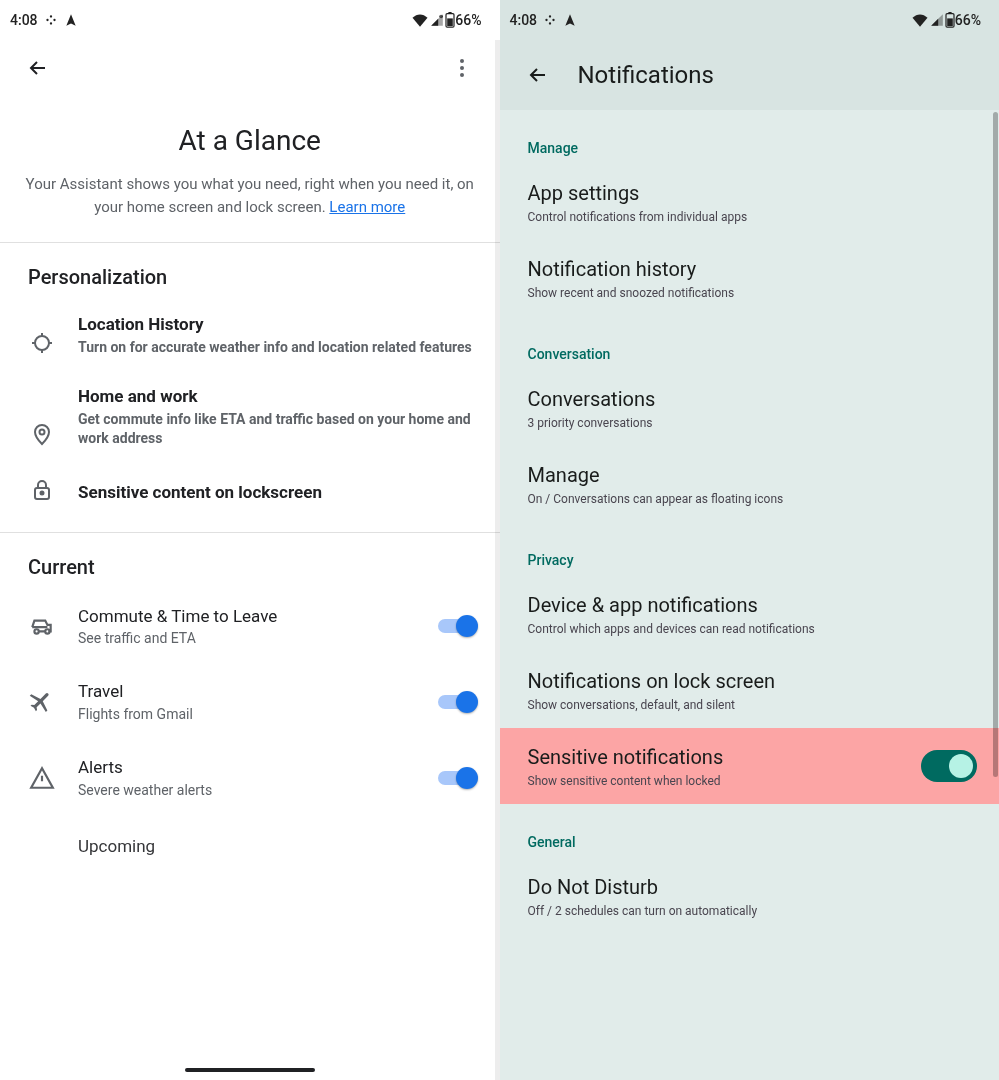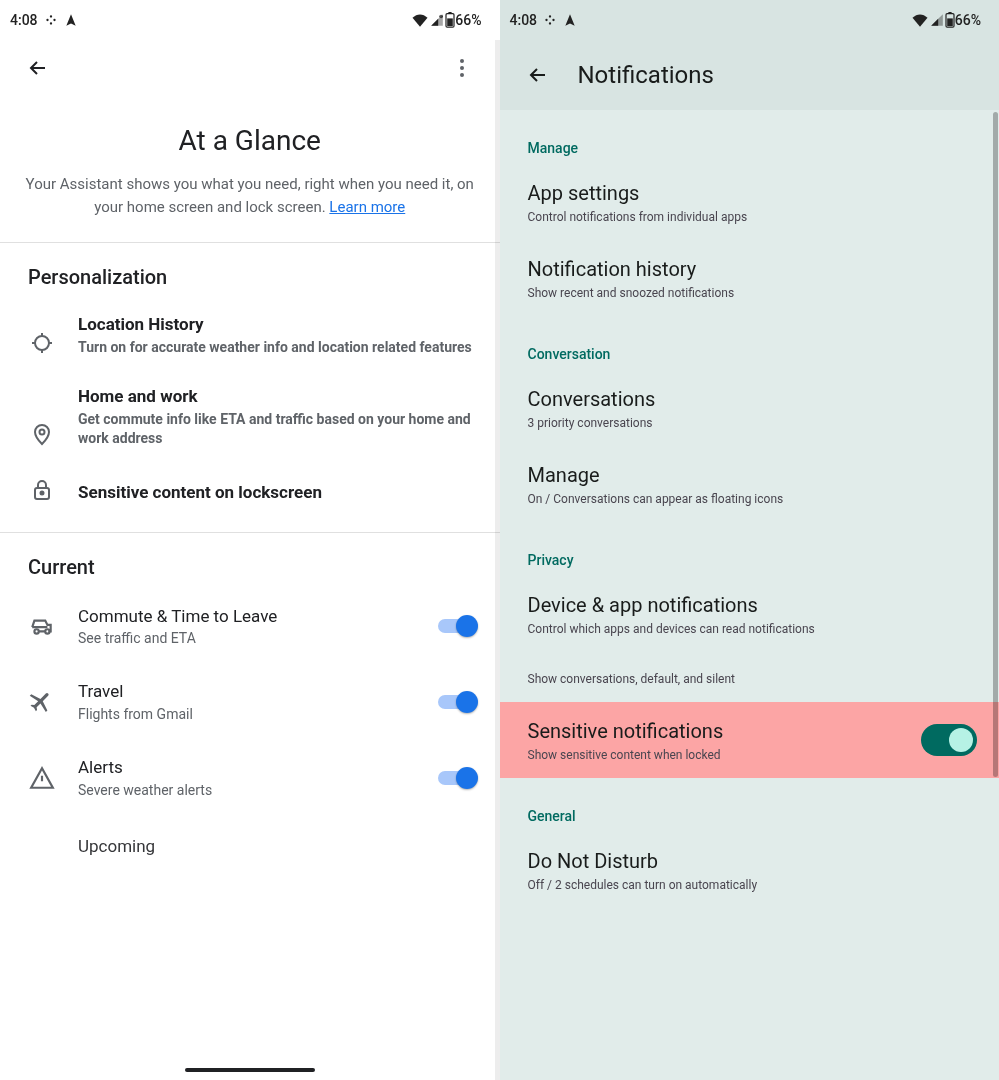--- a/index.html
+++ b/index.html
@@ -339,20 +339,21 @@
     <div class="r-title">Manage</div>
     <div class="r-desc">On / Conversations can appear as floating icons</div>
   </div>
 
   <div class="cat-h">Privacy</div>
   <div class="r-row">
     <div class="r-title">Device &amp; app notifications</div>
     <div class="r-desc">Control which apps and devices can read notifications</div>
   </div>
   <div class="r-row">
+    <div class="r-title">Notifications on lock screen</div>
     <div class="r-desc">Show conversations, default, and silent</div>
   </div>
 
   <div class="r-row highlight">
     <div class="r-text">
       <div class="r-title">Sensitive notifications</div>
       <div class="r-desc">Show sensitive content when locked</div>
     </div>
     <div class="m3-switch">
         <div class="thumb"></div>

